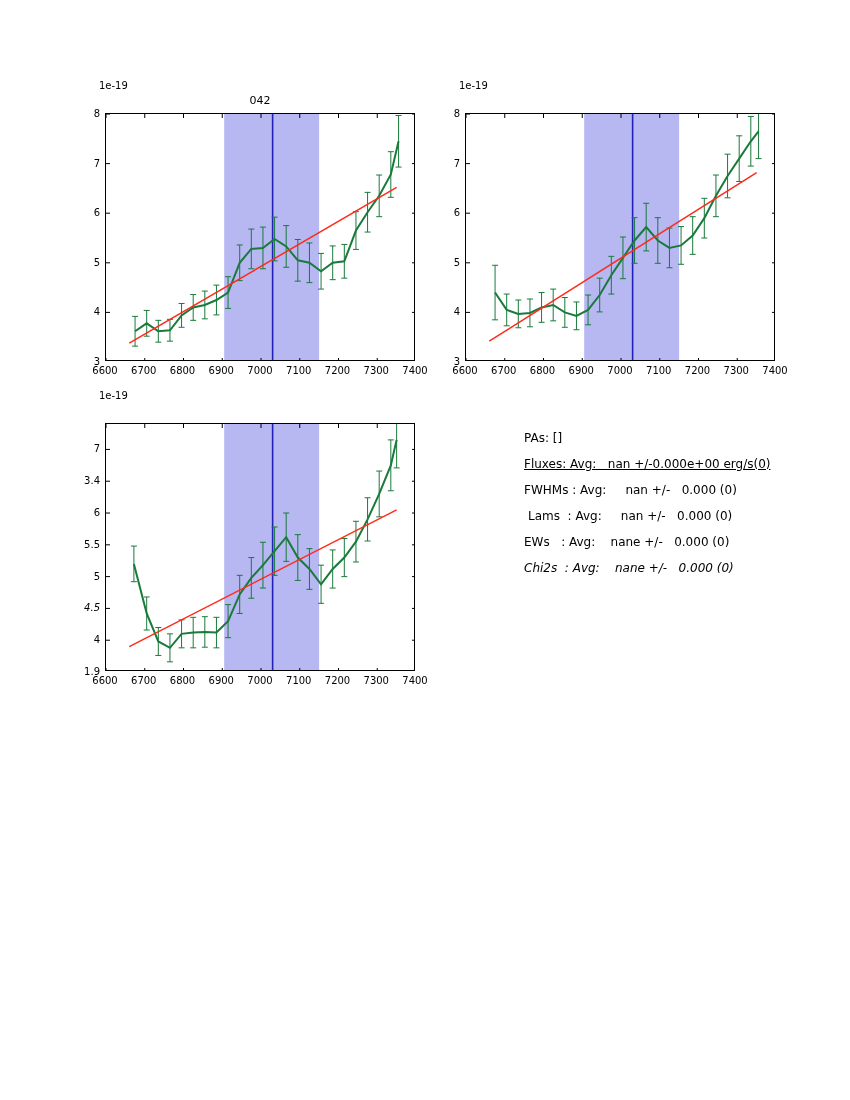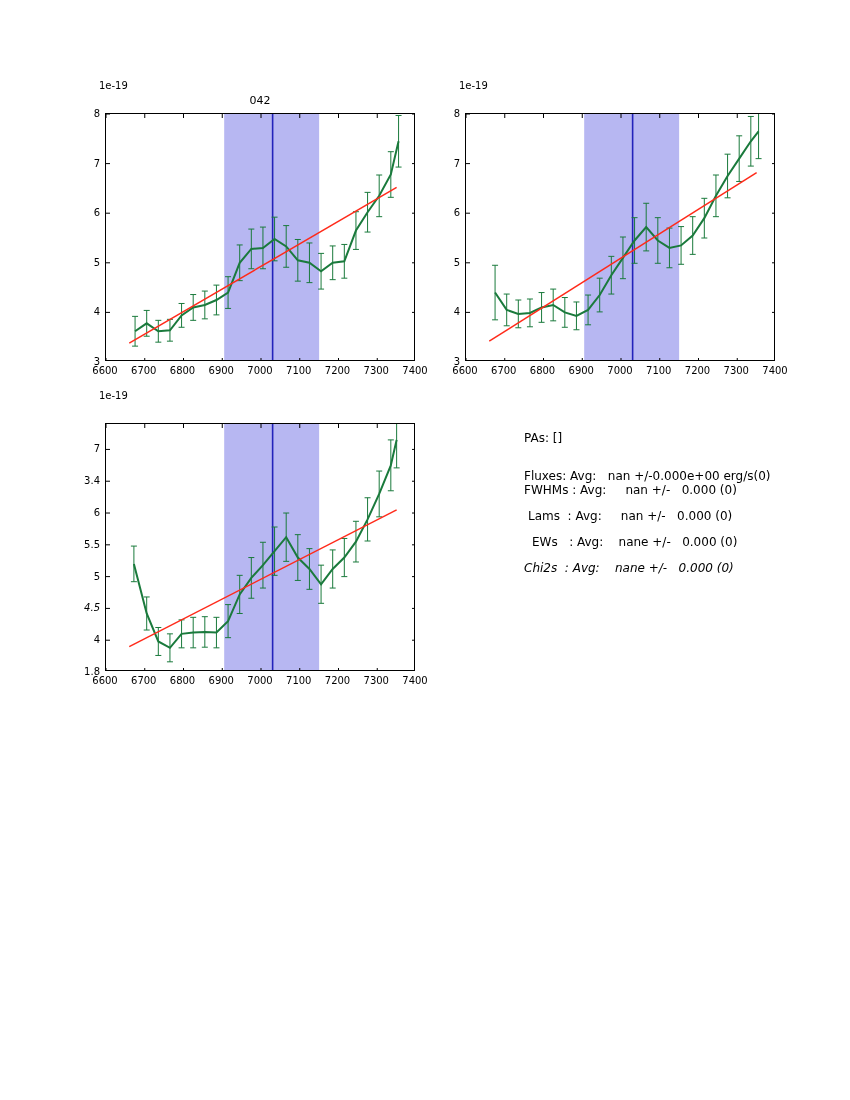--- a/index.html
+++ b/index.html
@@ -459,21 +459,21 @@
           <line x1="193.75" y1="0" x2="193.75" y2="4" stroke="#000000" stroke-width="1"></line>
           <line x1="232.5" y1="248" x2="232.5" y2="244" stroke="#000000" stroke-width="1"></line>
           <line x1="232.5" y1="0" x2="232.5" y2="4" stroke="#000000" stroke-width="1"></line>
           <line x1="271.25" y1="248" x2="271.25" y2="244" stroke="#000000" stroke-width="1"></line>
           <line x1="271.25" y1="0" x2="271.25" y2="4" stroke="#000000" stroke-width="1"></line>
           <line x1="310" y1="248" x2="310" y2="244" stroke="#000000" stroke-width="1"></line>
           <line x1="310" y1="0" x2="310" y2="4" stroke="#000000" stroke-width="1"></line>
         </svg>
     </div>
     <div id="ticks-2">
-        <div class="ytick-label" style="left: -34px; width: 29px; top: 248px;">1.8</div>
+        <div class="ytick-label" style="left: -34px; width: 29px; top: 248px;">1.9</div>
         <div class="ytick-label" style="left: -34px; width: 29px; top: 216.205px;">4</div>
         <div class="ytick-label" style="left: -34px; width: 29px; top: 184.41px; font-style: italic;">4.5</div>
         <div class="ytick-label" style="left: -34px; width: 29px; top: 152.615px;">5</div>
         <div class="ytick-label" style="left: -34px; width: 29px; top: 120.821px;">5.5</div>
         <div class="ytick-label" style="left: -34px; width: 29px; top: 89.0256px;">6</div>
         <div class="ytick-label" style="left: -34px; width: 29px; top: 57.2308px;">3.4</div>
         <div class="ytick-label" style="left: -34px; width: 29px; top: 25.4359px;">7</div>
         <div class="xtick-label" style="left: 0px; top: 252px;">6600</div>
         <div class="xtick-label" style="left: 38.75px; top: 252px;">6700</div>
         <div class="xtick-label" style="left: 77.5px; top: 252px;">6800</div>
@@ -481,20 +481,20 @@
         <div class="xtick-label" style="left: 155px; top: 252px;">7000</div>
         <div class="xtick-label" style="left: 193.75px; top: 252px;">7100</div>
         <div class="xtick-label" style="left: 232.5px; top: 252px;">7200</div>
         <div class="xtick-label" style="left: 271.25px; top: 252px;">7300</div>
         <div class="xtick-label" style="left: 310px; top: 252px;">7400</div>
       </div>
   </div>
 
   <div class="stats-block" id="stats-block" style="left:524px; top:432px; width:300px; height:160px;">
       <div class="stats-line" style="top: 0px; left: 0px;">PAs: []</div>
-      <div class="stats-line" style="top: 38px; left: 0px;">Fluxes: Avg:   nan +/-0.000e+00 erg/s(0)</div>
+      <div class="stats-line" style="top: 26px; left: 0px; text-decoration: underline;">Fluxes: Avg:   nan +/-0.000e+00 erg/s(0)</div>
       <div class="stats-line" style="top: 52px; left: 0px;">FWHMs : Avg:     nan +/-   0.000 (0)</div>
       <div class="stats-line" style="top: 78px; left: 4px;">Lams  : Avg:     nan +/-   0.000 (0)</div>
-      <div class="stats-line" style="top: 104px; left: 8px;">EWs   : Avg:    nane +/-   0.000 (0)</div>
+      <div class="stats-line" style="top: 104px; left: 0px;">EWs   : Avg:    nane +/-   0.000 (0)</div>
       <div class="stats-line" style="top: 130px; left: 0px; font-style: italic;">Chi2s  : Avg:    nane +/-   0.000 (0)</div>
     </div>
 
 </div>
 
 </body></html>

